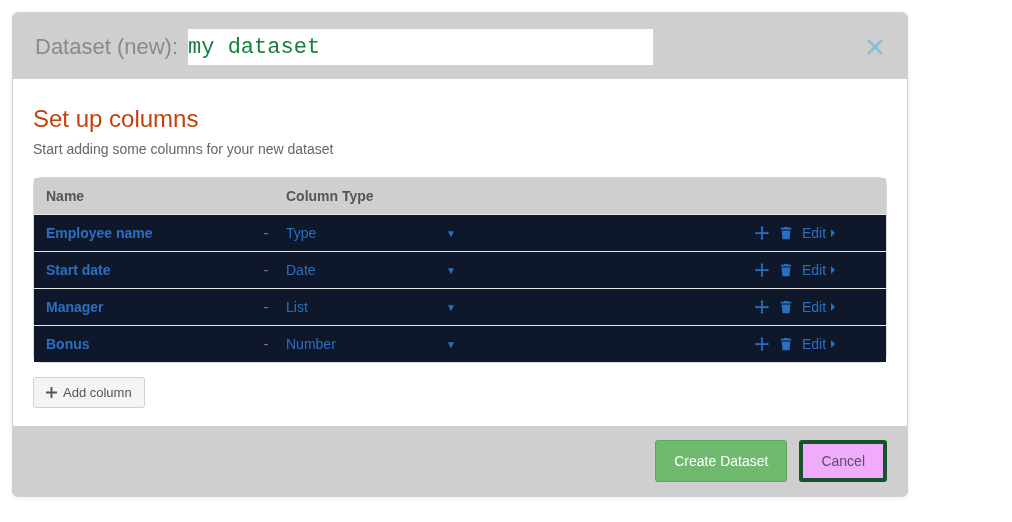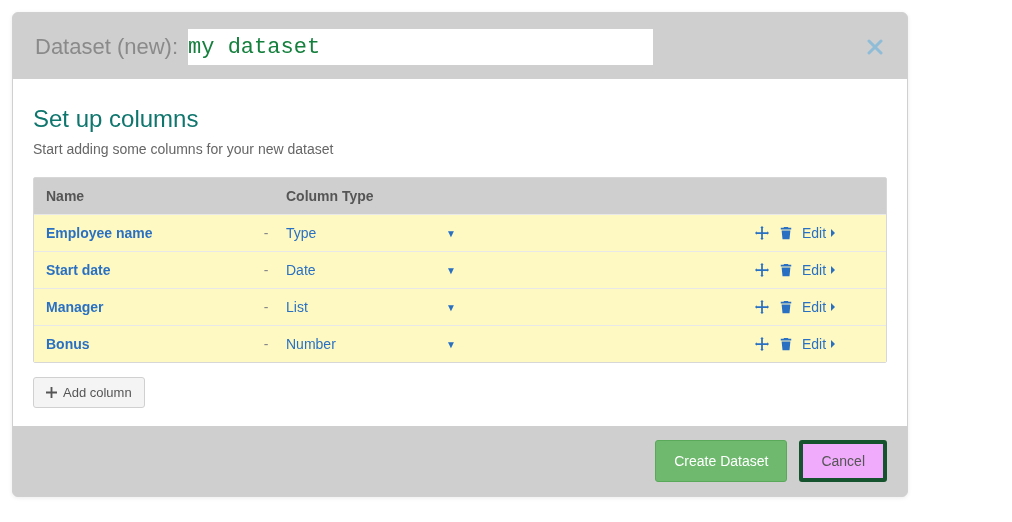--- a/index.html
+++ b/index.html
@@ -53,54 +53,54 @@
   }
   .close-btn svg { width: 16px; height: 16px; }
 
   .dialog-body {
     background: #fff;
     margin: 0;
     padding: 26px 20px 18px 20px;
   }
   .section-title {
     font-size: 24px;
-    color: #0f766e;
+    color: #c2410c;
     margin: 0 0 8px 0;
     font-weight: 400;
   }
   .section-sub {
     font-size: 14px;
     color: #666;
     margin: 0 0 20px 0;
   }
 
   .cols-table {
     border: 1px solid #d7d7d7;
-    border-radius: 2px;
+    border-radius: 8px;
   }
   .thead {
     display: flex;
     background: #cfcfcf;
     padding: 10px 12px;
     font-weight: 600;
     color: #555;
   }
   .col-name   { flex: 0 0 200px; }
   .col-dash   { flex: 0 0 40px; text-align: center; color: #888; }
   .col-type   { flex: 0 0 160px; position: relative; }
   .col-caret  { flex: 0 0 20px; color: #2a70c2; font-size: 10px; }
   .col-spacer { flex: 1; }
   .col-actions{ flex: 0 0 120px; display: flex; align-items: center; justify-content: flex-start; gap: 8px; }
 
   .trow {
     display: flex;
     align-items: center;
     padding: 10px 12px;
     border-top: 1px solid #e8e8e8;
-    background: #fef9c3;
+    background: #0f172a;
   }
   .trow .col-name { color: #2a70c2; font-weight: 600; cursor: pointer; }
   .trow .col-type { color: #2a70c2; cursor: pointer; }
   .icon-btn {
     width: 16px; height: 16px;
     display: inline-flex; align-items: center; justify-content: center;
     color: #2a70c2; cursor: pointer;
   }
   .icon-btn svg { width: 14px; height: 14px; }
   .edit-link {

